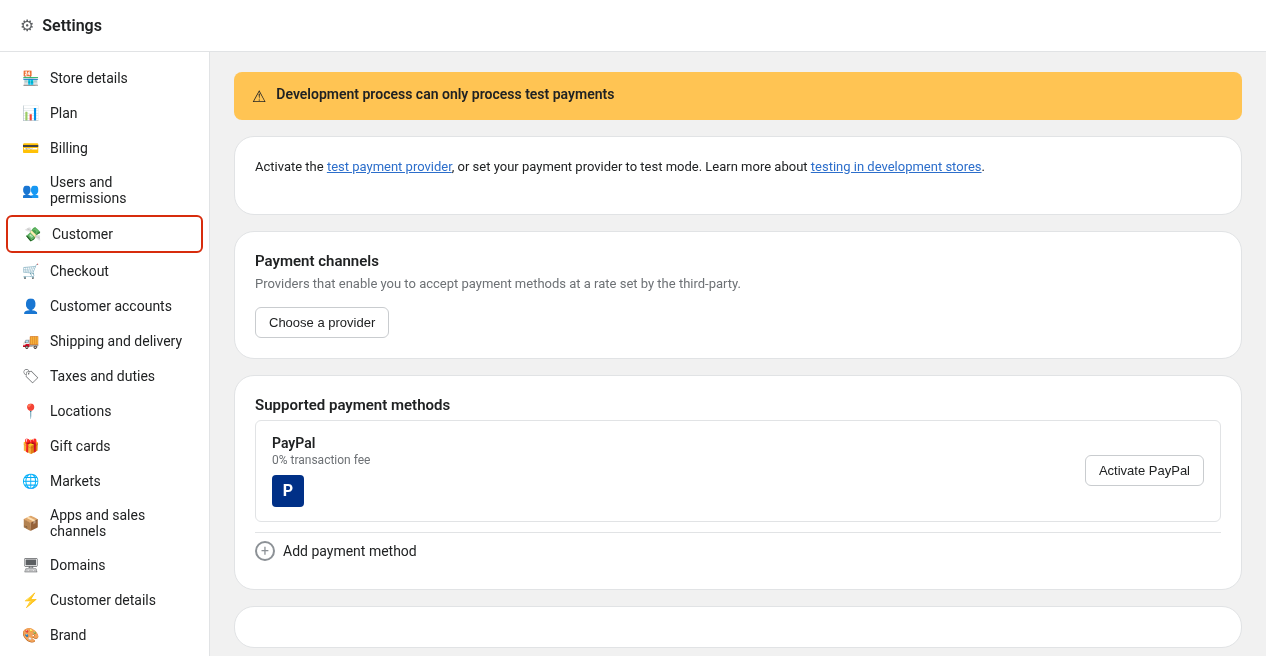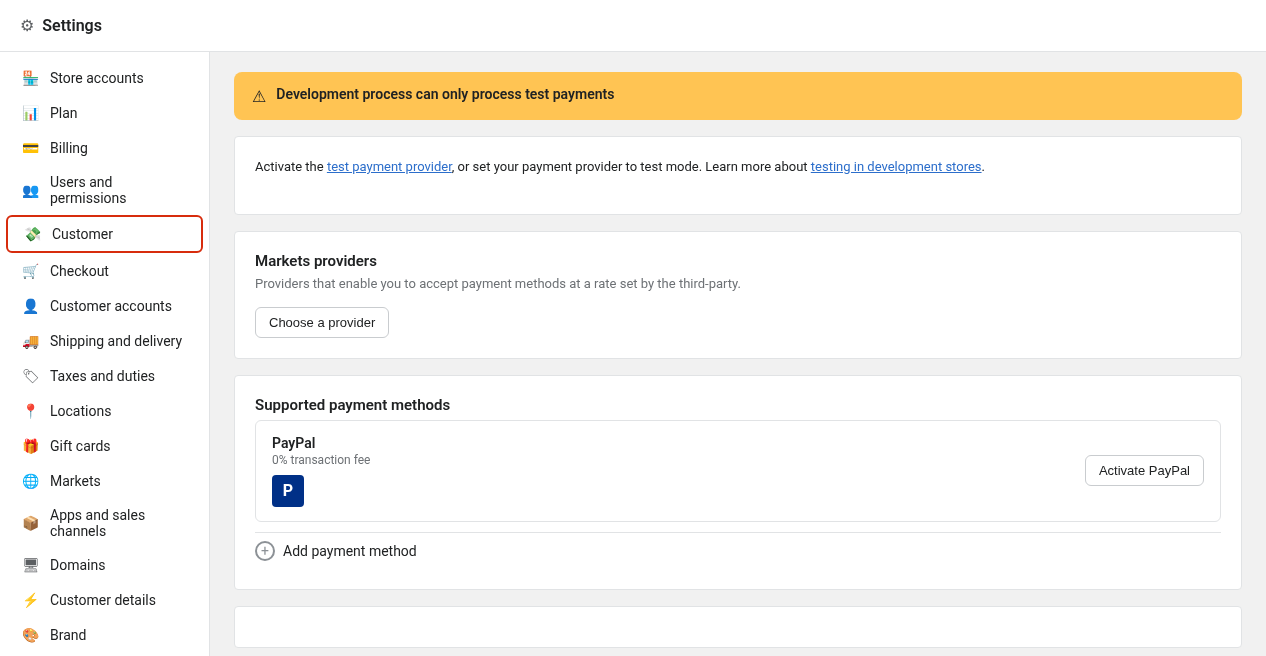--- a/index.html
+++ b/index.html
@@ -88,21 +88,21 @@
       margin-top: 1px;
     }
     .alert-banner .alert-text {
       font-size: 14px;
       font-weight: 600;
       color: #202223;
     }
     .card {
       background: #fff;
       border: 1px solid #e1e3e5;
-      border-radius: 4px;
+      border-radius: 20px;
       padding: 20px;
       margin-bottom: 16px;
     }
     .card-title {
       font-size: 15px;
       font-weight: 600;
       color: #202223;
       margin-bottom: 6px;
     }
     .card-subtitle {
@@ -196,21 +196,21 @@
 
 <div class="header">
   <span class="header-icon">⚙</span>
   <span class="header-title">Settings</span>
 </div>
 
 <div class="layout">
   <nav class="sidebar">
   <div class="sidebar-item">
         <span class="item-icon">🏪</span>
-        <span>Store accounts</span>
+        <span>Store details</span>
       </div>
       <div class="sidebar-item">
         <span class="item-icon">📊</span>
         <span>Plan</span>
       </div>
       <div class="sidebar-item">
         <span class="item-icon">💳</span>
         <span>Billing</span>
       </div>
       <div class="sidebar-item">
@@ -274,21 +274,21 @@
       <span class="alert-text">Development process can only process test payments</span>
     </div>
 
     <div class="card">
       <p class="info-text">
         Activate the <a>test payment provider</a>, or set your payment provider to test mode. Learn more about <a>testing in development stores</a>.
       </p>
     </div>
 
     <div class="card">
-      <div class="card-title">Markets providers</div>
+      <div class="card-title">Payment channels</div>
       <div class="card-subtitle">Providers that enable you to accept payment methods at a rate set by the third-party.</div>
       <button class="btn">Choose a provider</button>
     </div>
 
     <div class="card">
       <div class="card-title">Supported payment methods</div>
 
       <div class="paypal-box">
         <div class="paypal-left">
           <div class="paypal-name">PayPal</div>

